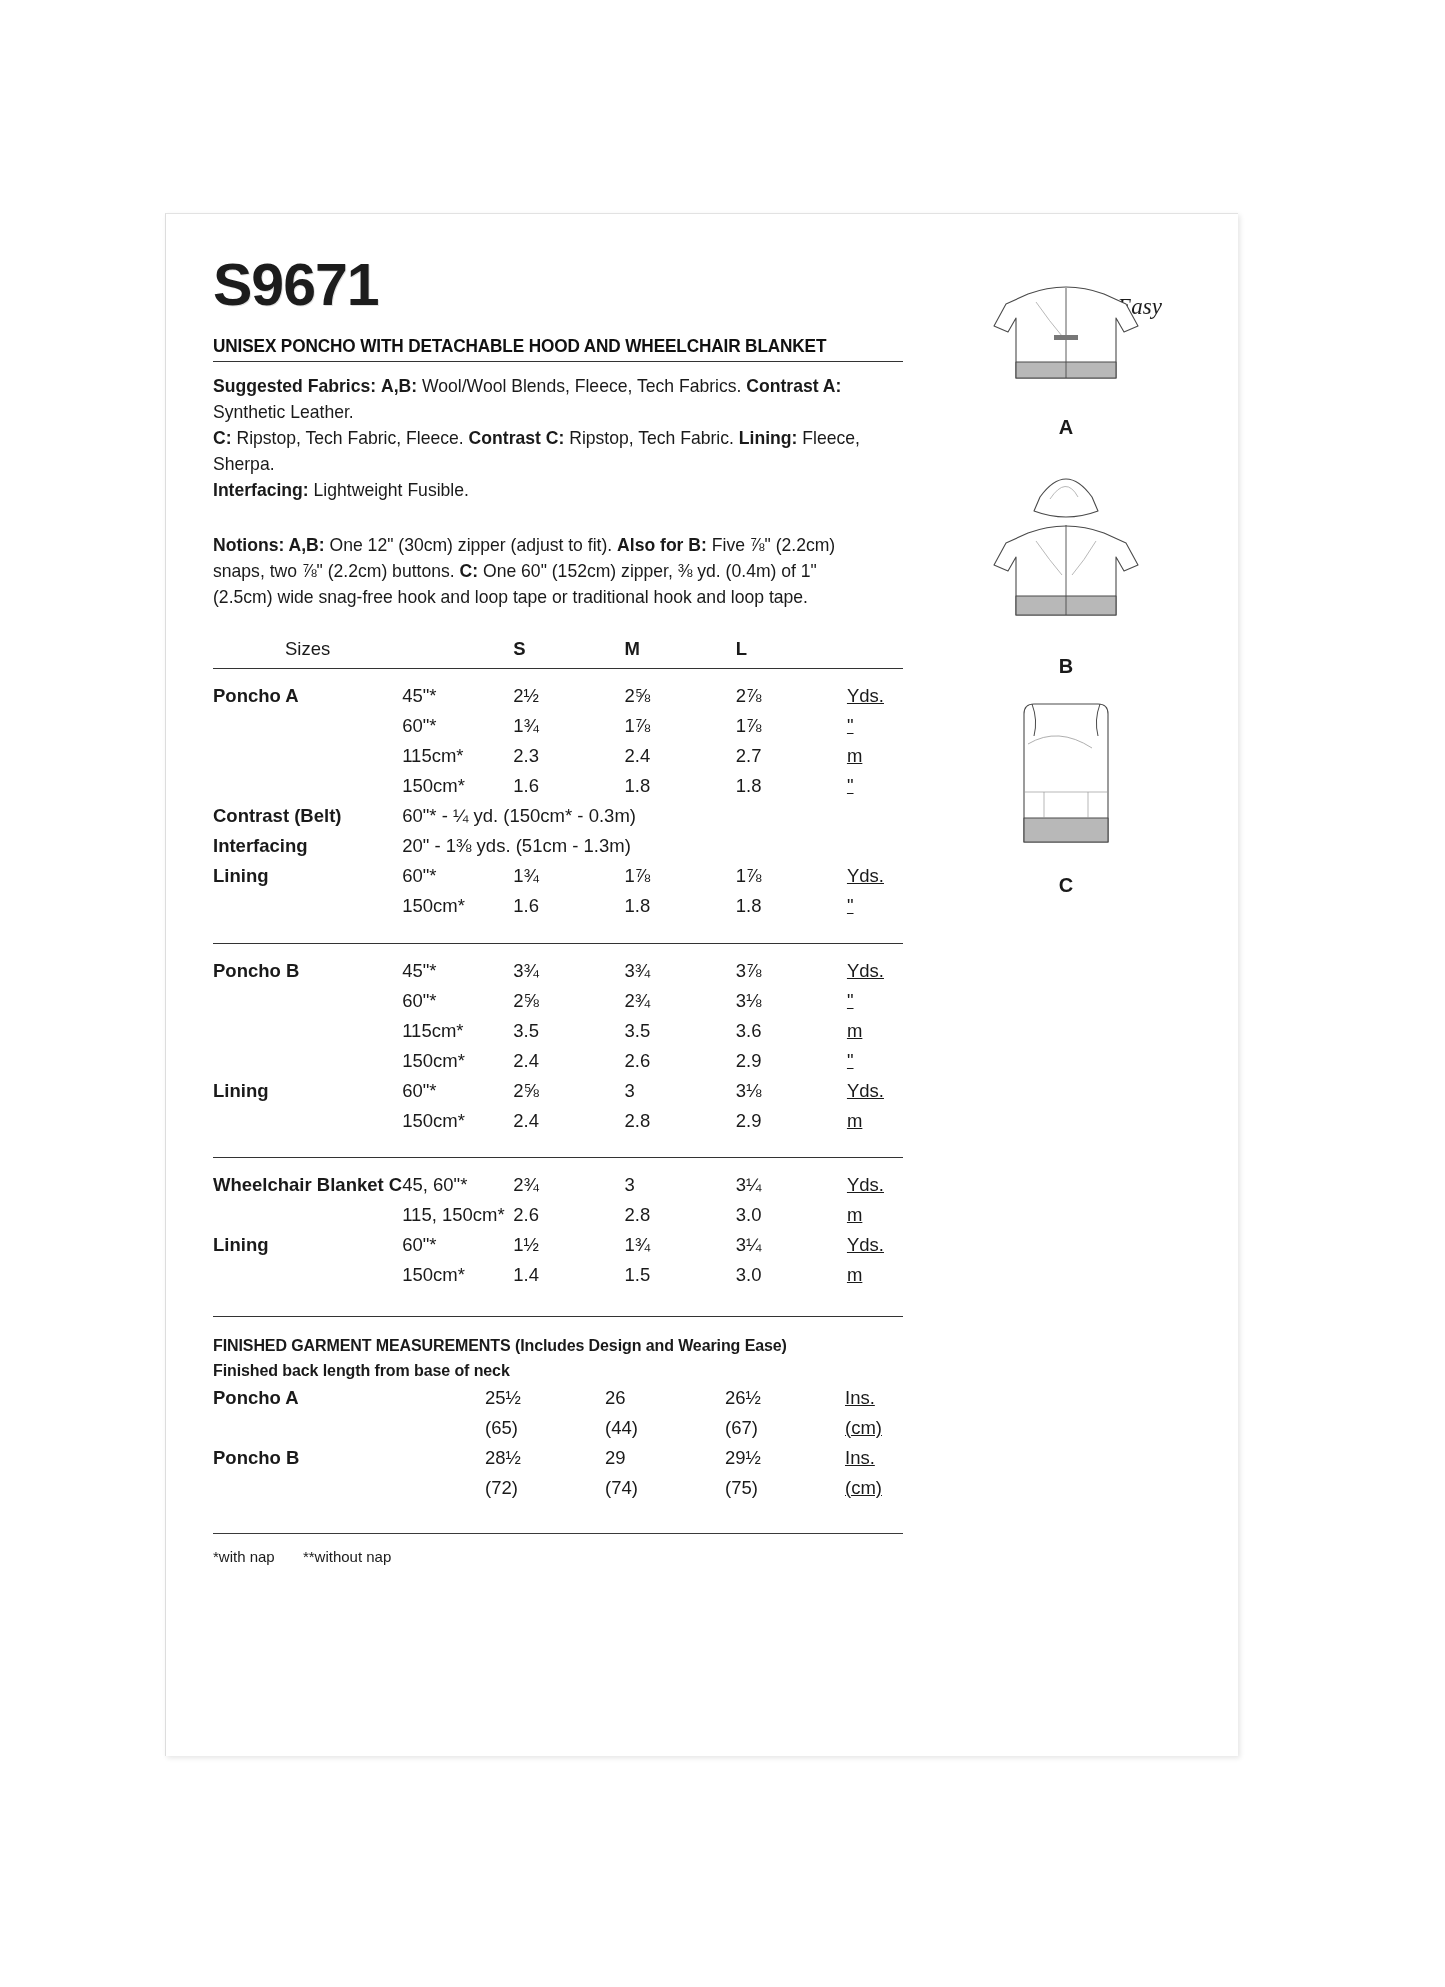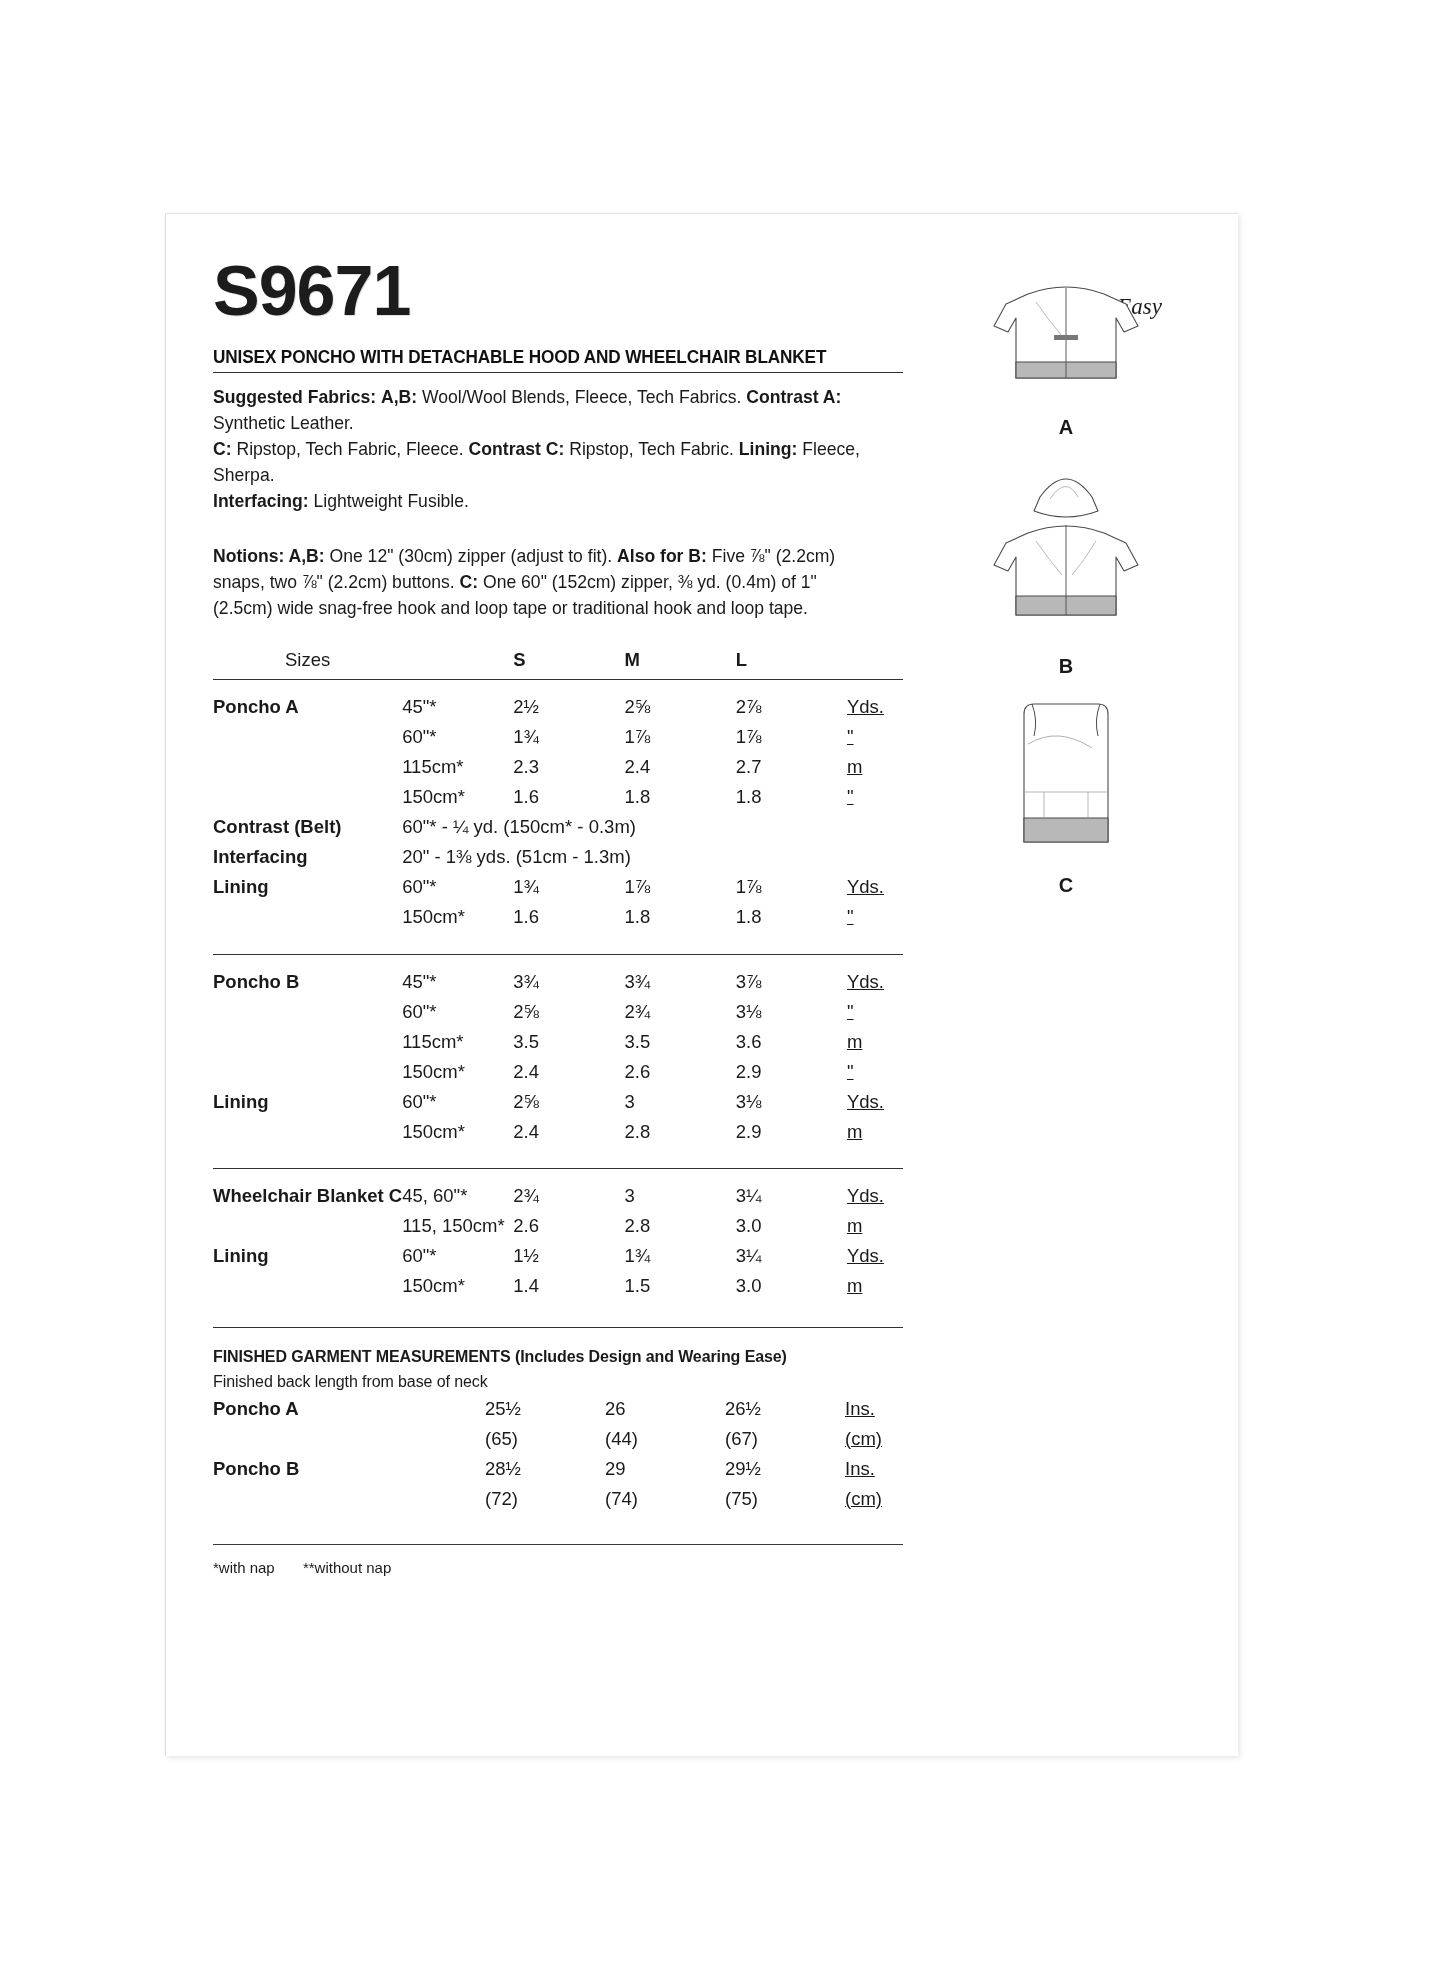--- a/index.html
+++ b/index.html
@@ -24,21 +24,21 @@
     border-top: 1px solid #e2e2e2;
     box-shadow: 2px 2px 5px rgba(0,0,0,0.10);
   }
   
   #content {
     position: absolute;
     left: 47px; top: 42px;
     width: 690px;
   }
   .pattern-no {
-    font-size: 70px;
+    font-size: 59px;
     font-weight: bold;
     letter-spacing: -1px;
     line-height: 1.0;
     color: #1c1c1c;
     font-family: "Liberation Sans", sans-serif;
     text-shadow: 1px 1px 0 rgba(0,0,0,0.12);
   }
   .difficulty {
     position: absolute;
     right: 76px; top: 80px;
@@ -346,21 +346,21 @@
 
       <table class="yardage" style="margin-top:2px">
         <tbody id="finished-body">
             <tr>
               <td colspan="6" style="height: 10px;"></td>
             </tr>
             <tr>
               <td class="measure-head" colspan="6" style="font-weight: bold; padding-bottom: 7px;">FINISHED GARMENT MEASUREMENTS (Includes Design and Wearing Ease)</td>
             </tr>
             <tr>
-              <td class="measure-head" colspan="6" style="font-weight: normal; padding-bottom: 7px;">Finished back length from base of neck</td>
+              <td class="measure-head" colspan="6" style="font-weight: bold; padding-bottom: 7px;">Finished back length from base of neck</td>
             </tr>
             <tr>
               <td class="c-label" style="font-weight: bold;">Poncho A</td>
               <td class="c-width"></td>
               <td class="c-s">25½</td>
               <td class="c-m">26</td>
               <td class="c-l">26½</td>
               <td class="c-unit">Ins.</td>
             </tr>
             <tr>

